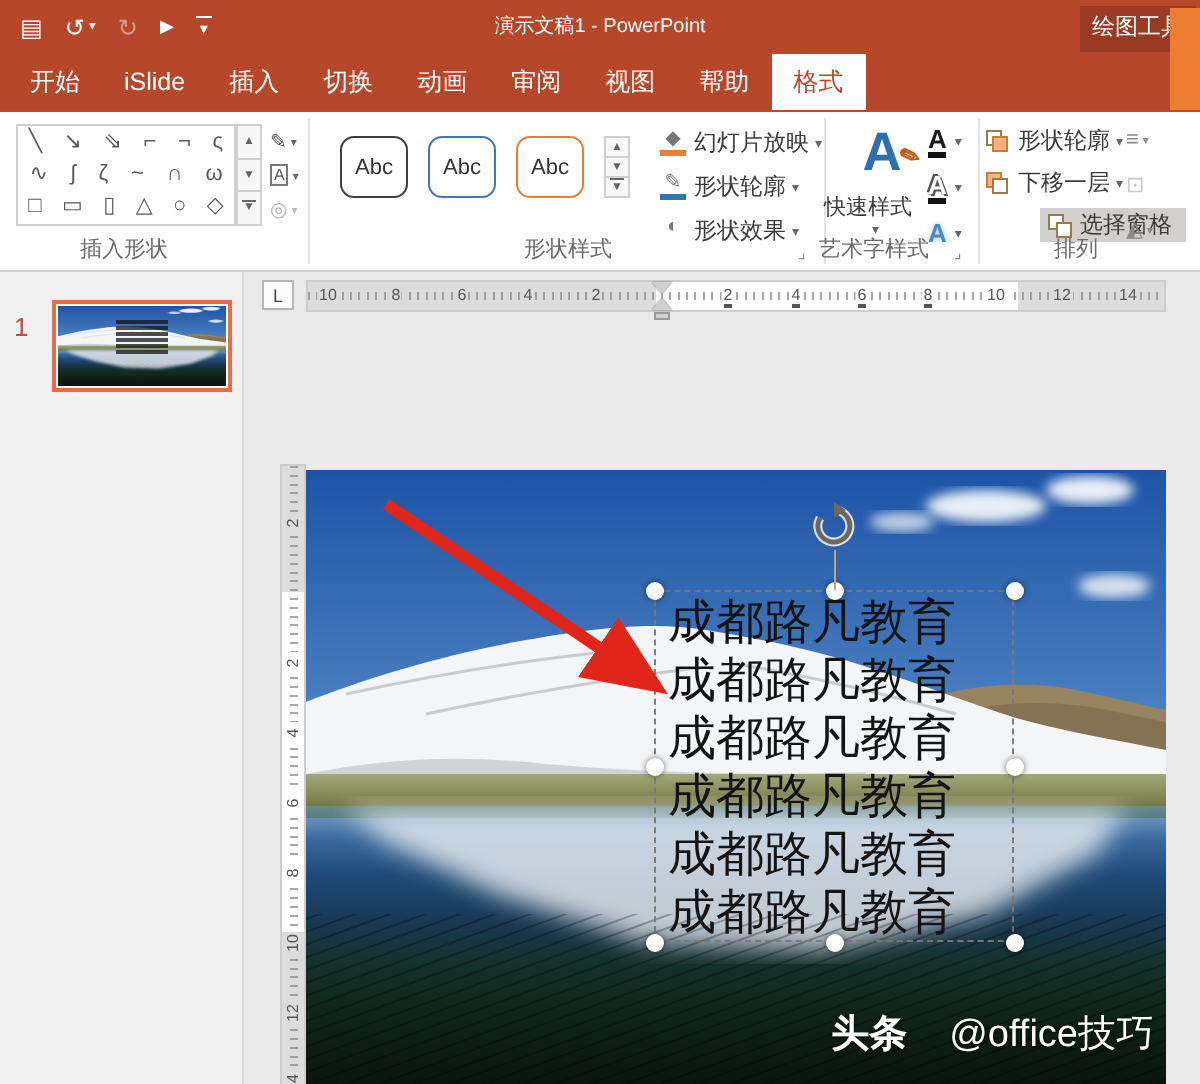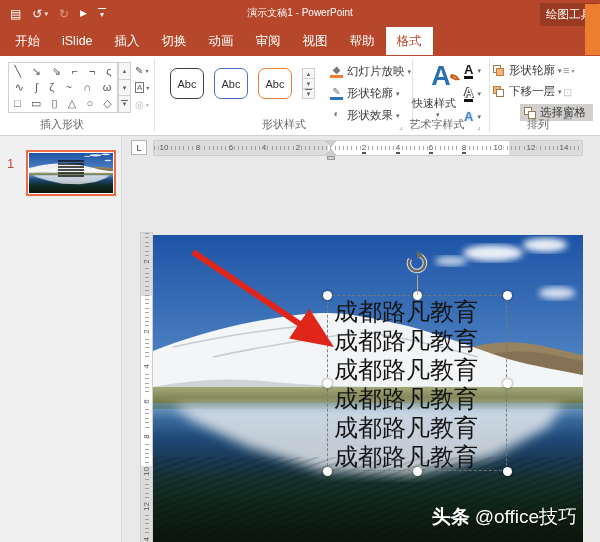--- a/index.html
+++ b/index.html
@@ -97,21 +97,21 @@
   .vnum { position:absolute; left:0px; font-size:8px; color:#555; transform:rotate(-90deg); width:11px; text-align:center; line-height:11px; }
 
   #slide { position:absolute; left:153px; top:99px; width:430px; height:307px; overflow:hidden; background:#fff; }
   #slide-text { position:absolute; left:181px; top:62px; z-index:3; }
   .sline { font-size:24px; line-height:29px; color:#141414; white-space:nowrap; font-family:"Liberation Sans", sans-serif; }
   #textbox { position:absolute; left:174px; top:60px; width:180px; height:176px; border:1px dashed rgba(120,120,120,.95); z-index:2; }
   .handle { position:absolute; width:9px; height:9px; border-radius:50%; background:#fff; box-shadow:0 0 3px rgba(0,0,0,.55); z-index:4; }
   #rot-line { position:absolute; left:264px; top:40px; width:1px; height:20px; background:#b9a87f; z-index:4; }
   #rot-handle { position:absolute; left:252px; top:16px; z-index:4; }
   #arrow-svg { position:absolute; left:0; top:0; z-index:5; pointer-events:none; }
-  #watermark { position:absolute; right:6px; bottom:12px; z-index:6; color:#fff; font-size:19px; display:flex; gap:5px; align-items:flex-start; text-shadow:0 1px 2px rgba(0,0,0,.45);margin-top:16px; }
+  #watermark { position:absolute; right:6px; bottom:12px; z-index:6; color:#fff; font-size:19px; display:flex; gap:21px; align-items:flex-start; text-shadow:0 1px 2px rgba(0,0,0,.45);margin-top:16px; }
   #wm-bold { font-weight:bold; }
 </style>
 </head>
 <body>
 
 <div id="app">
 
   <div id="titlebar" style="background: rgb(183, 71, 42);">
     <div id="qat">
         <span class="qat-btn">▤</span>

